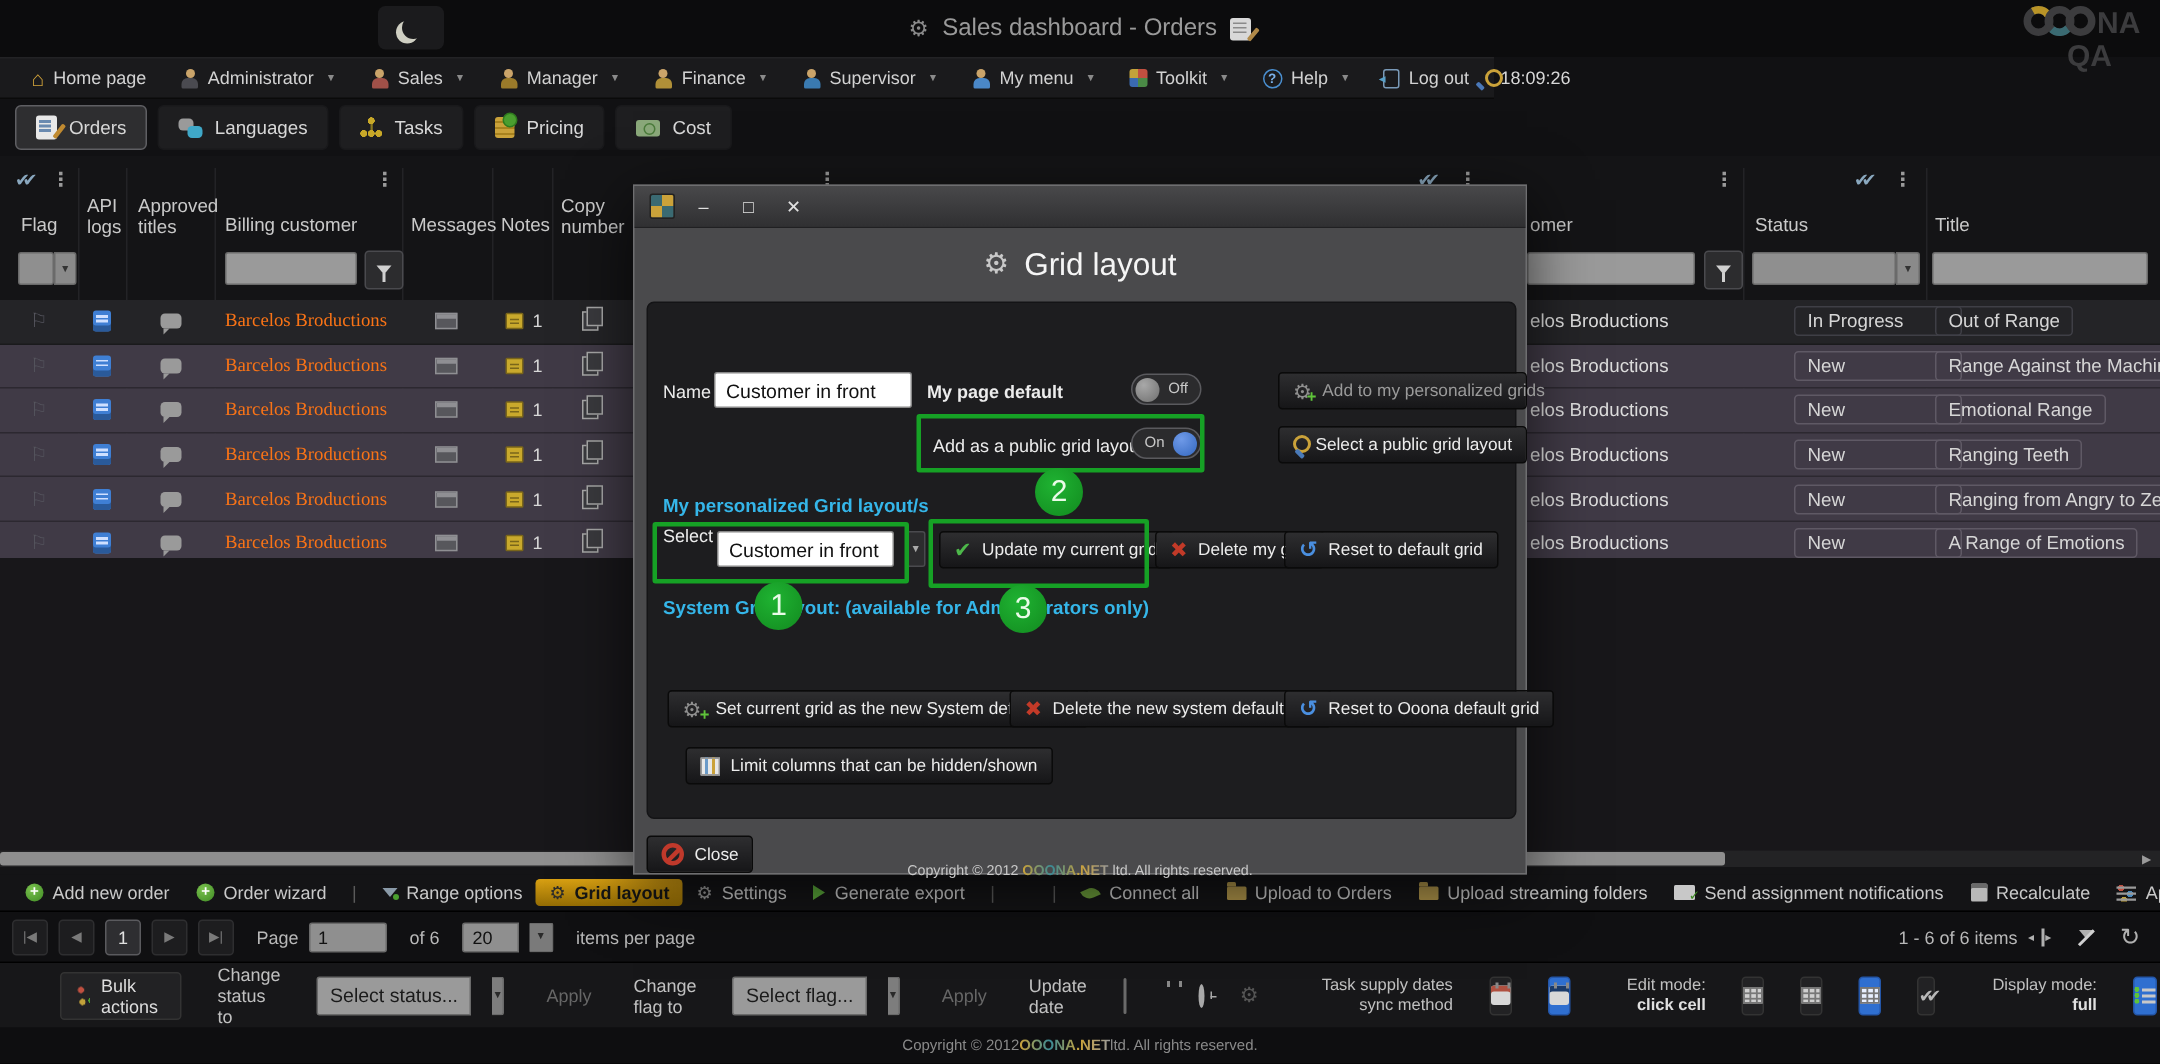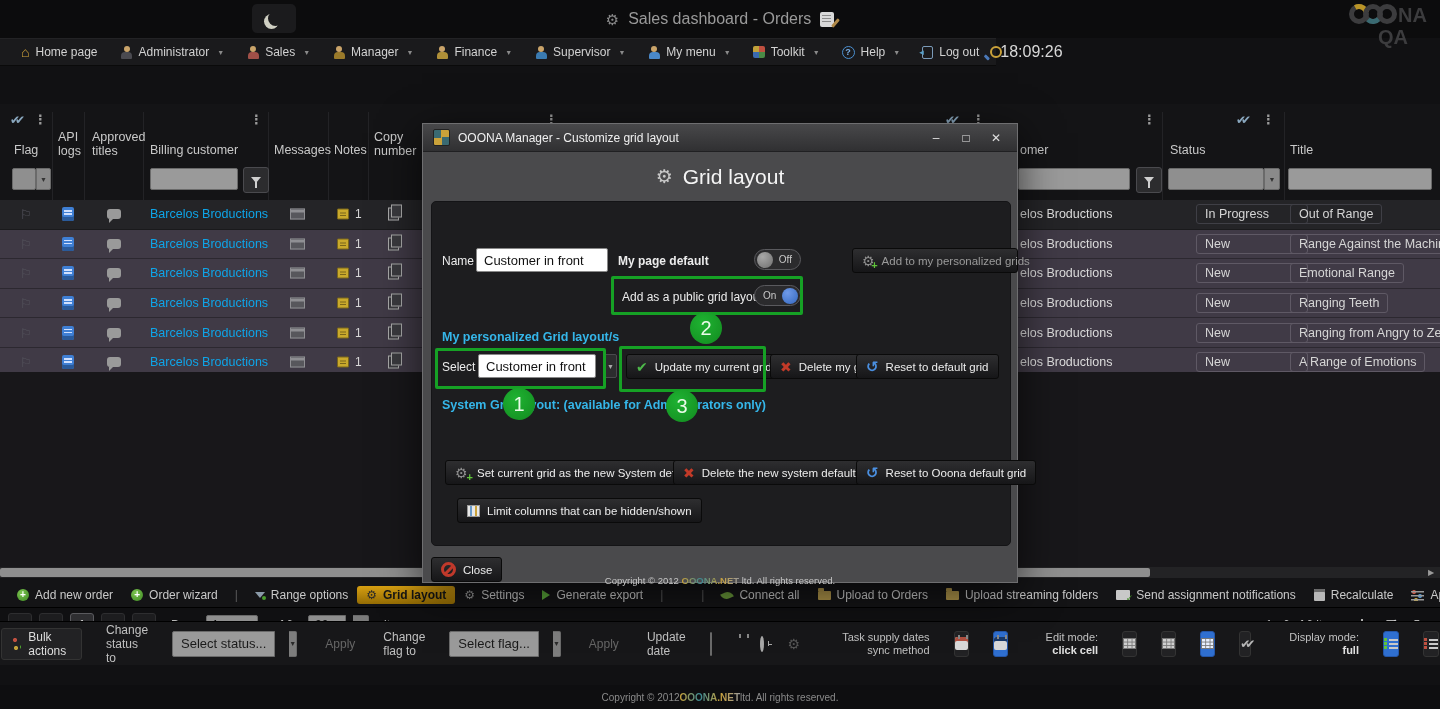--- a/index.html
+++ b/index.html
@@ -32,21 +32,21 @@
   .person{width:13px;height:13px;position:relative;display:inline-block;}
   .person::before{content:"";position:absolute;left:4px;top:0;width:6px;height:6px;border-radius:50%;background:#caa46a;}
   .person::after{content:"";position:absolute;left:1.5px;top:6.5px;width:11px;height:6.5px;border-radius:4px 4px 1px 1px;background:var(--shirt,#777);}
   .toolkit-ic{width:12px;height:12px;border-radius:2px;background:conic-gradient(#c05040 0 25%,#4a8a46 0 50%,#3a6ab0 0 75%,#c2a23a 0 100%);}
   .help-ic{width:13px;height:13px;border-radius:50%;border:1.5px solid #4a8fd0;color:#7ab0e8;font-size:9px;font-weight:bold;display:flex;align-items:center;justify-content:center;box-sizing:border-box;}
   .logout-ic{width:11px;height:13px;border:1.5px solid #7a9ab8;border-radius:2px;position:relative;box-sizing:border-box;}
   .logout-ic::after{content:"\25C2";position:absolute;left:-4px;top:0px;color:#5aa0c8;font-size:9px;}
   .search-ic{width:13px;height:13px;position:relative;cursor:pointer;}
   .search-ic::before{content:"";position:absolute;left:0;top:0;width:8px;height:8px;border:2px solid #caa23a;border-radius:50%;}
   .search-ic::after{content:"";position:absolute;right:0;bottom:0;width:6px;height:2.5px;background:#4a78b8;transform:rotate(45deg);border-radius:1px;}
-  .timetxt{color:#d8d8d8;margin-left:10px;font-size:16px;}
+  .timetxt{color:#d8d8d8;margin-left:10px;font-size:12px;}
   
   #tabbar{position:absolute;left:0;top:66px;width:1440px;height:38px;background:#111113;display:flex;align-items:center;gap:7px;padding-left:10px;box-sizing:border-box;}
   .tab{display:flex;align-items:center;gap:8px;background:#1e1e20;border:1px solid #19191b;border-radius:4px;height:28px;padding:0 13px;color:#d8d8d8;font-size:12.5px;cursor:pointer;}
   .tab.active{background:#2e2e30;border-color:#5f5f63;}
   .t-orders{width:14px;height:16px;background:#e8e8e8;border-radius:2px;position:relative;}
   .t-orders::before{content:"";position:absolute;left:2px;top:3px;width:8px;height:1.5px;background:#6a8ab0;box-shadow:0 3px 0 #6a8ab0,0 6px 0 #6a8ab0;}
   .t-orders::after{content:"";position:absolute;right:-3px;bottom:0;width:3px;height:11px;background:#c08a30;transform:rotate(38deg);border-radius:1px;}
   .t-lang{width:16px;height:13px;position:relative;}
   .t-lang::before{content:"";position:absolute;left:0;top:0;width:10px;height:8px;background:#9a9a9a;border-radius:3px;}
   .t-lang::after{content:"";position:absolute;right:0;bottom:0;width:10px;height:8px;background:#3fa8c8;border-radius:3px;}
@@ -74,21 +74,21 @@
   .funnel::after{content:"";position:absolute;left:-1px;top:-1px;width:2px;height:6px;background:#d0d0d0;}
   #rows{position:absolute;left:0;top:96px;width:1440px;}
   .grow{position:relative;width:1440px;height:28.6px;background:#403a46;border-bottom:1px solid #2c2830;}
   .grow.first{background:#242427;border-bottom:1px solid #1a1a1c;}
   .grow > *{position:absolute;top:50%;transform:translateY(-50%);}
   .ic-flag{left:20px;color:#55555e;font-size:13px;}
   .ic-api{left:62px;width:12px;height:14px;background:#3f7fd4;border-radius:2px;box-shadow:inset 0 -4px 0 #2a5a9a;}
   .ic-api::before{content:"";position:absolute;left:2px;top:3px;width:8px;height:1.5px;background:#cfe0ff;box-shadow:0 3px 0 #cfe0ff;}
   .ic-bubble{left:107px;width:14px;height:10px;background:#9a9a9a;border-radius:3px;}
   .ic-bubble::after{content:"";position:absolute;left:2px;bottom:-4px;width:0;height:0;border-left:4px solid #9a9a9a;border-bottom:4px solid transparent;}
-  .cust{left:150px;color:#0ea5e9;font-size:12.5px;}
+  .cust{left:150px;color:#f97316;font-size:12.5px;font-family:Liberation Serif, serif;}
   .ic-table{left:290px;width:15px;height:11px;background:#57575c;border:1px solid #8f8f93;box-shadow:inset 0 3px 0 #8f8f93;box-sizing:border-box;}
   .ic-note{left:337px;width:12px;height:11px;background:#c9a92c;border-radius:1px;border:1px solid #7a661a;box-sizing:border-box;}
   .ic-note::before{content:"";position:absolute;left:2px;top:3px;width:6px;height:1px;background:#7a661a;box-shadow:0 2.5px 0 #7a661a;}
   .ncount{left:355px;color:#d8d8d8;font-size:12px;}
   .ic-copy{left:388px;width:9px;height:11px;border:1px solid #a8a8a8;background:#3a3a3e;}
   .ic-copy::before{content:"";position:absolute;left:2px;top:-4px;width:9px;height:11px;border:1px solid #a8a8a8;background:#3a3a3e;}
   .cust2{left:1020px;color:#dcdcdc;font-size:12.5px;}
   .chip{border:1px solid #5f5965;border-radius:3px;padding:2px 8px;color:#d6d6d6;font-size:12.5px;white-space:nowrap;}
   .grow.first .chip{border-color:#3f3f46;}
   .chip.st{left:1196px;width:94px;}
@@ -134,21 +134,21 @@
   .rangetxt{color:#b8b8b8;}
   .pic{width:24px;height:24px;border-radius:3px;display:flex;align-items:center;justify-content:center;cursor:pointer;color:#b0b0b0;}
   .fitcols{position:relative;width:14px;height:12px;}
   .fitcols::before{content:"";position:absolute;left:6px;top:0;width:2px;height:12px;background:#b0b0b0;}
   .fitcols::after{content:"\25C2\00a0\00a0\25B8";position:absolute;left:-3px;top:1px;font-size:8px;letter-spacing:1px;color:#b0b0b0;}
   .nofilter{position:relative;width:12px;height:12px;}
   .nofilter::before{content:"";position:absolute;left:1px;top:1px;width:0;height:0;border-left:5px solid transparent;border-right:5px solid transparent;border-top:6px solid #b0b0b0;}
   .nofilter::after{content:"";position:absolute;left:5px;top:-1px;width:1.5px;height:14px;background:#d0d0d0;transform:rotate(45deg);}
   .refresh{font-size:16px;color:#b0b0b0;}
   
-  #bulkbar{position:absolute;left:0;top:621px;width:1440px;height:44px;background:#171719;border-top:1px solid #000;display:flex;align-items:center;gap:24px;padding-left:40px;box-sizing:border-box;font-size:12px;color:#c0c0c0;justify-content:center;}
+  #bulkbar{position:absolute;left:0;top:641px;width:1440px;height:44px;background:#171719;border-top:1px solid #000;display:flex;align-items:center;gap:24px;padding-left:40px;box-sizing:border-box;font-size:12px;color:#c0c0c0;}
   .bbtn{display:flex;align-items:center;gap:7px;background:#222224;border:1px solid #333;border-radius:3px;height:30px;padding:0 10px;cursor:pointer;color:#ddd;}
   .scatter{width:14px;height:14px;background:
     radial-gradient(circle at 3px 3px,#c05040 2px,transparent 2.2px),
     radial-gradient(circle at 11px 4px,#4a8ac0 2px,transparent 2.2px),
     radial-gradient(circle at 4px 11px,#c2a23a 2px,transparent 2.2px),
     radial-gradient(circle at 10px 10px,#4a9e2f 2px,transparent 2.2px);}
   .bsel{height:26px;background:#9a9a9a;border:1px solid #6a6a6a;border-radius:2px 0 0 2px;color:#1a1a1a;display:flex;align-items:center;padding:0 8px;font-size:13px;box-sizing:border-box;cursor:pointer;white-space:nowrap;}
   .bseldd{width:17px;height:26px;background:#7d7d7d;border:1px solid #6a6a6a;border-left:none;border-radius:0 2px 2px 0;display:flex;align-items:center;justify-content:center;font-size:7px;color:#2a2a2a;margin-left:-10px;box-sizing:border-box;cursor:pointer;}
   .applydim{color:#666;margin:0 4px;cursor:default;}
   .dateipt{width:110px;height:24px;background:#9a9a9a;border:1px solid #6a6a6a;border-radius:2px;box-sizing:border-box;}
@@ -285,20 +285,42 @@
         <span class="caret">▼</span>
       </div>
     <div class="mi">
         <span class="logout-ic"></span>
         <span>Log out</span>
       </div>
     <span class="search-ic"></span>
     <span class="timetxt">18:09:26</span>
   </div>
 
+  <div id="tabbar">
+    <div class="tab active">
+        <span class="t-orders"></span>
+        <span>Orders</span>
+      </div>
+    <div class="tab">
+        <span class="t-lang"></span>
+        <span>Languages</span>
+      </div>
+    <div class="tab">
+        <span class="t-tasks"></span>
+        <span>Tasks</span>
+      </div>
+    <div class="tab">
+        <span class="t-price"></span>
+        <span>Pricing</span>
+      </div>
+    <div class="tab">
+        <span class="t-cost"></span>
+        <span>Cost</span>
+      </div>
+  </div>
 
   <div id="grid">
     <div class="vline" style="left:52px"></div>
       <div class="vline" style="left:84px"></div>
     <div class="vline" style="left:143px"></div>
       <div class="vline" style="left:268px"></div>
     <div class="vline" style="left:328px"></div>
       <div class="vline" style="left:368px"></div>
     <div class="vline" style="left:1162px"></div>
       <div class="vline" style="left:1284px"></div>
@@ -564,21 +586,20 @@
 
   <div id="footer">
     <span>Copyright © 2012 </span>
     <span class="brand">OOONA.NET</span>
     <span> ltd. All rights reserved.</span>
   </div>
 
   <div id="modal">
     <div id="mtitlebar">
       <span class="mlogo"></span>
-      <span class="mtitle">OOONA Manager - Customize grid layout</span>
       <span class="wbtn">–</span>
       <span class="wbtn">□</span>
       <span class="wbtn">✕</span>
     </div>
     <div id="mhead">
       <span class="mhgear">⚙</span>
       <span class="mhtitle">Grid layout</span>
     </div>
     <div id="mbody">
 
@@ -592,24 +613,28 @@
       <div class="mbtn dim" style="left:420px;top:46px;width:166px">
         <span class="gearplus">⚙</span>
         <span>Add to my personalized grids</span>
       </div>
 
       <span class="mlabel" style="left:190px;top:88px">Add as a public grid layout</span>
       <div class="toggle on" style="left:322px;top:83px">
         <span class="knob"></span>
         <span class="tlab">On</span>
       </div>
+      <div class="mbtn" style="left:420px;top:82px;width:166px">
+        <span class="mag"></span>
+        <span>Select a public grid layout</span>
+      </div>
 
       <span class="sechead" style="left:10px;top:128px">My personalized Grid layout/s</span>
 
-      <span class="mlabel" style="left:10px;top:158px">Select</span>
+      <span class="mlabel" style="left:10px;top:148px">Select</span>
       <input class="winput" style="left: 46px; top: 152px; width: 118px;" value="Customer in front">
       <div class="combo-dd" style="left:172px;top:152px">▼</div>
       <div class="mbtn" style="left:194px;top:152px">
         <span class="ckgreen">✔</span>
         <span>Update my current grid</span>
       </div>
       <div class="mbtn" style="left:338px;top:152px">
         <span class="xred">✖</span>
         <span>Delete my grid</span>
       </div>

